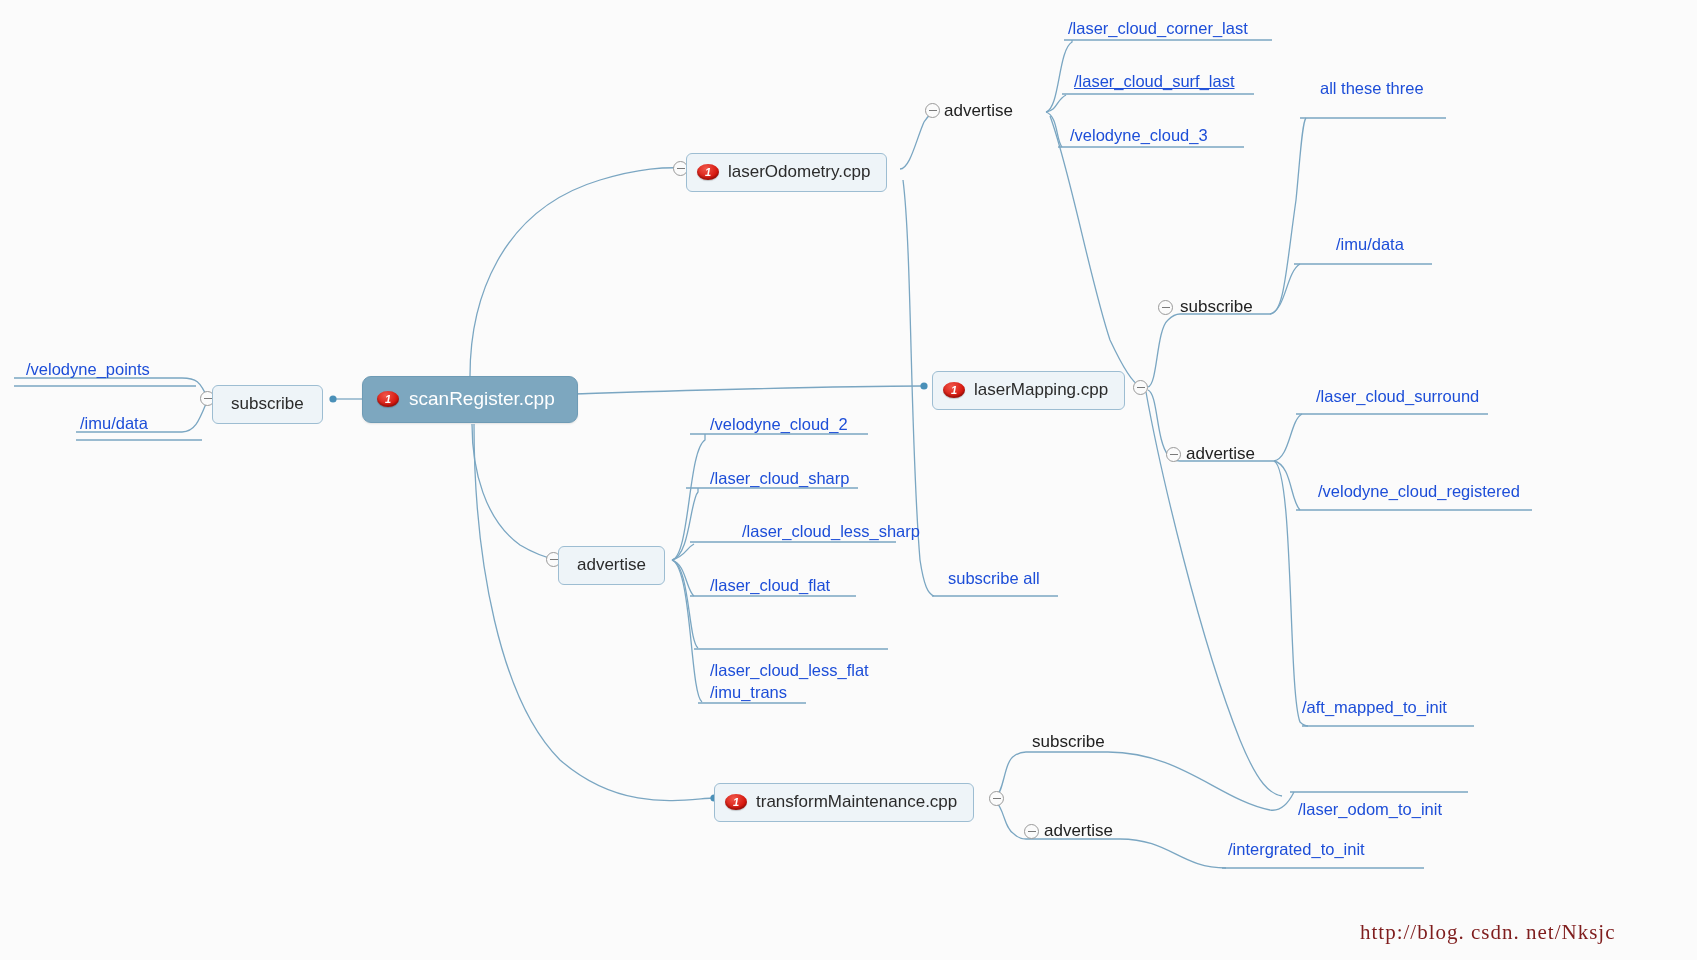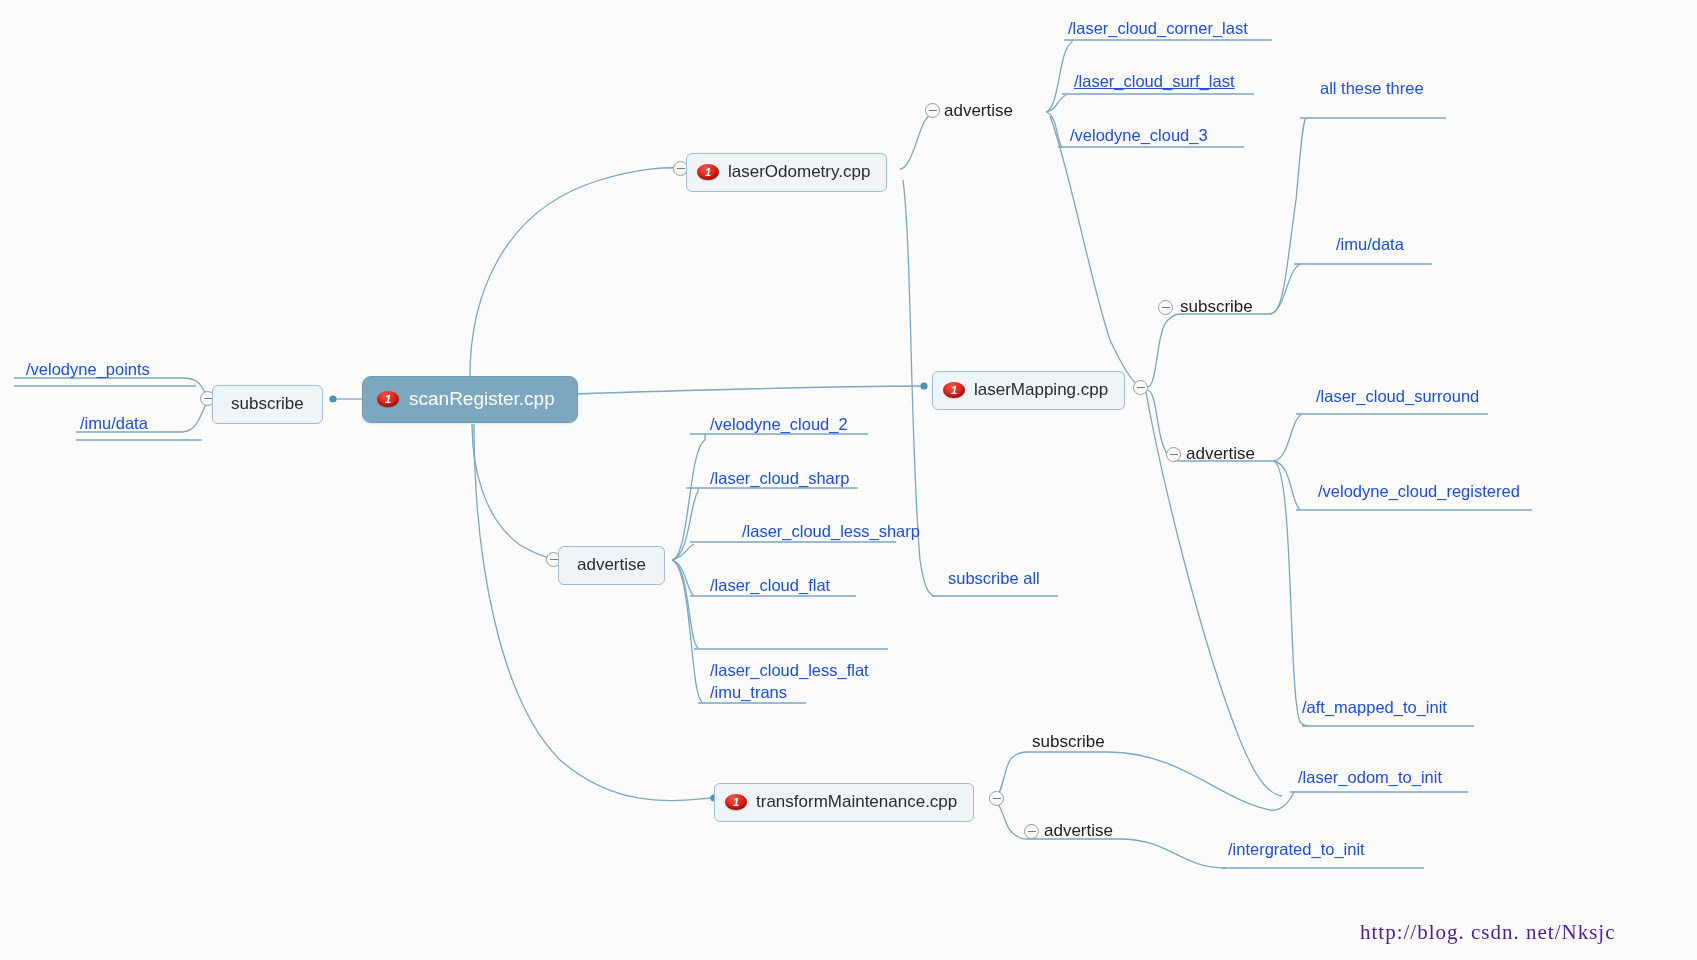--- a/index.html
+++ b/index.html
@@ -124,21 +124,21 @@
     top: 6px;
     width: 8px;
     height: 1px;
     background: #7a7a7a;
   }
 
   .watermark {
     position: absolute;
     font-family: "Liberation Serif", serif;
     font-size: 21px;
-    color: #4c1d95;
+    color: #7f1d1d;
     letter-spacing: 1px;
     white-space: nowrap;
   }
 </style>
 </head>
 <body>
 
 <div id="canvas">
 
   <svg id="links" viewBox="0 0 1697 960">
@@ -275,18 +275,18 @@
     <span class="badge">1</span>
     <span>transformMaintenance.cpp</span>
   </div>
   <div class="collapse" style="left:989px; top:791px;"></div>
 
   <div class="node node-plain" style="left:1032px; top:732px;">subscribe</div>
 
   <div class="collapse" style="left:1024px; top:824px;"></div>
   <div class="node node-plain" style="left:1044px; top:821px;">advertise</div>
 
-  <div class="node node-leaf" style="left:1298px; top:768px;">/laser_odom_to_init</div>
+  <div class="node node-leaf" style="left:1298px; top:800px;">/laser_odom_to_init</div>
   <div class="node node-leaf" style="left:1228px; top:840px;">/intergrated_to_init</div>
 
   <div class="watermark" style="left:1360px; top:920px;">http://blog. csdn. net/Nksjc</div>
 
 </div>
 
 </body></html>

